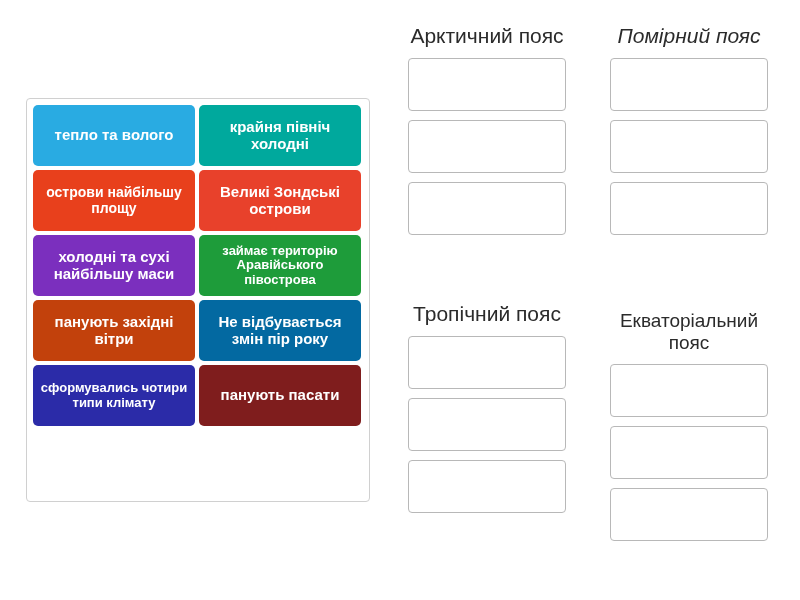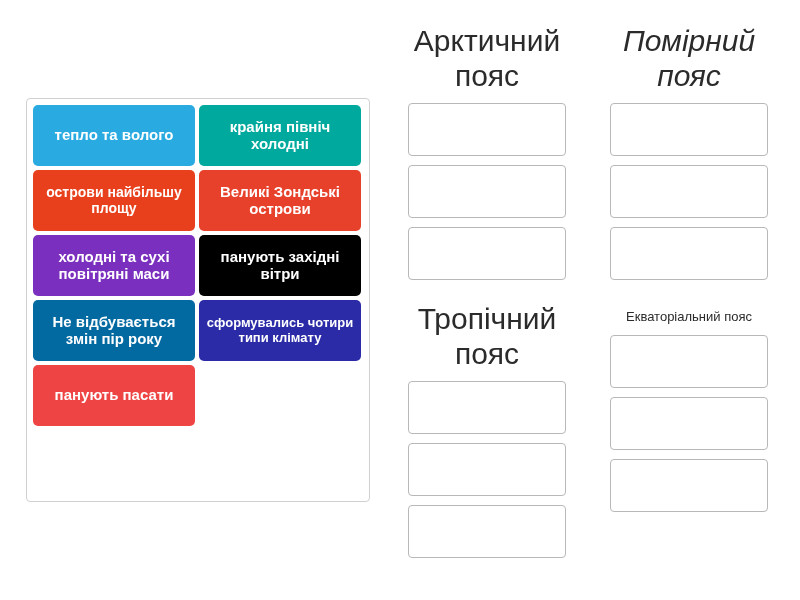--- a/index.html
+++ b/index.html
@@ -63,22 +63,22 @@
   .cat {
     position: absolute;
     width: 158px;
   }
   .cat-title {
     text-align: center;
     color: #2b2b2b;
     line-height: 1.15;
     margin-bottom: 10px;
   }
-  .cat-title.big { font-size: 30px; }
-  .cat-title.small { font-size: 13px; }
+  .cat-title.big { font-size: 21px; }
+  .cat-title.small { font-size: 19px; }
   .slot {
     width: 158px;
     height: 53px;
     border: 1px solid #b8b8b8;
     border-radius: 4px;
     background: #ffffff;
     box-sizing: border-box;
     margin-bottom: 9px;
   }
 
@@ -91,25 +91,26 @@
 <body>
 
 <div class="stage">
 
   <div class="tiles-panel">
     <div class="tiles-grid" id="tiles-grid">
         <div class="tile fs-15" style="background: rgb(41, 171, 226);">тепло та волого</div>
         <div class="tile fs-15" style="background: rgb(0, 169, 157);">крайня північ холодні</div>
         <div class="tile fs-14" style="background: rgb(232, 64, 28);">острови найбільшу площу</div>
         <div class="tile fs-15" style="background: rgb(232, 65, 43);">Великі Зондські острови</div>
-        <div class="tile fs-15" style="background: rgb(123, 47, 190);">холодні та сухі повітряні маси</div>
-        <div class="tile fs-15" style="background: #000000;">панують західні вітри</div>
+        <div class="tile fs-15" style="background: rgb(123, 47, 190);">холодні та сухі найбільшу маси</div>
+        <div class="tile fs-13" style="background: rgb(30, 156, 58);">займає територію Аравійського півострова</div>
+        <div class="tile fs-15" style="background: #c2410c;">панують західні вітри</div>
         <div class="tile fs-15" style="background: #0369a1;">Не відбувається змін пір року</div>
         <div class="tile fs-13" style="background: rgb(43, 43, 168);">сформувались чотири типи клімату</div>
-        <div class="tile fs-15" style="background: #ef4444;">панують пасати</div>
+        <div class="tile fs-15" style="background: #7f1d1d;">панують пасати</div>
       </div>
   </div>
 
   <div class="cat" id="cat-0">
     <div class="cat-title big">Арктичний пояс</div>
     <div class="slots">
         <div class="slot"></div>
         <div class="slot"></div>
         <div class="slot"></div>
       </div>

